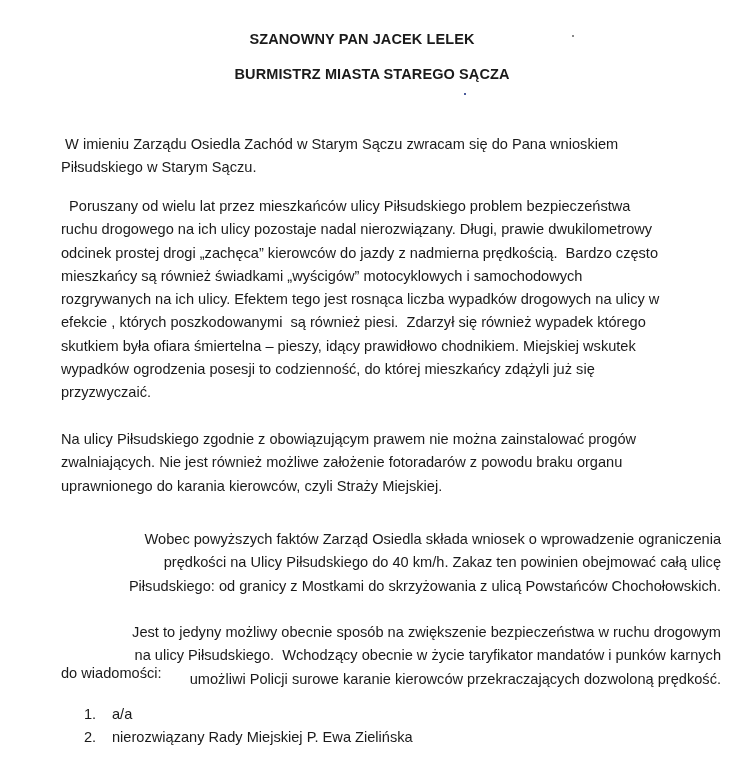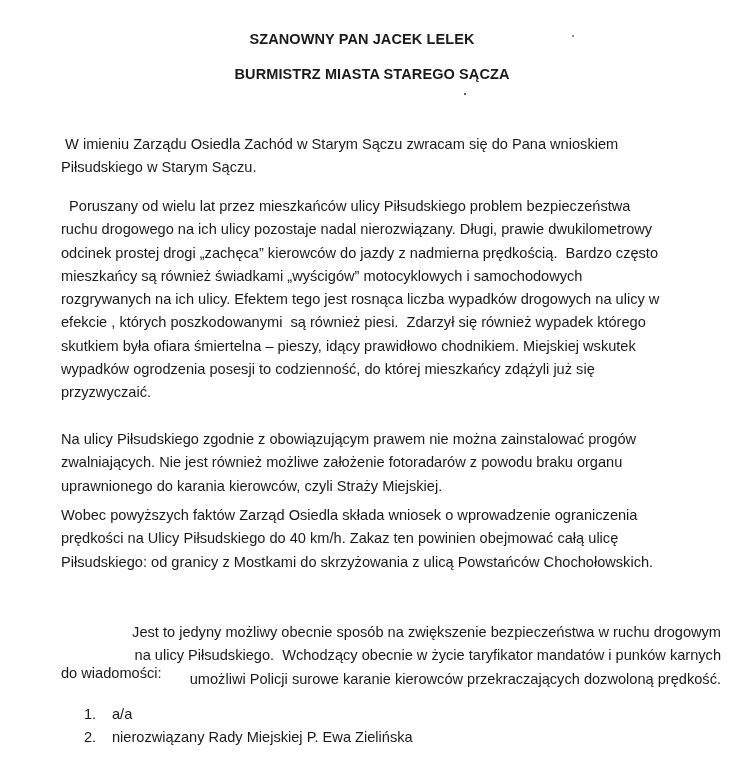--- a/index.html
+++ b/index.html
@@ -43,21 +43,21 @@
       font-size: 14.6px;
       line-height: 23.3px;
     }
     .para .line {
       display: block;
       white-space: nowrap;
     }
     .p1 { top: 133px; }
     .p2 { top: 195px; }
     .p3 { top: 428px; }
-    .p4 { top: 504px; }
+    .p4 { top: 528px; text-align: right; }
     .p5 { top: 621px; text-align: right; }
     .cc {
       position: absolute;
       left: 61px;
       top: 665px;
       font-size: 14.6px;
     }
     .list {
       position: absolute;
       left: 84px;

